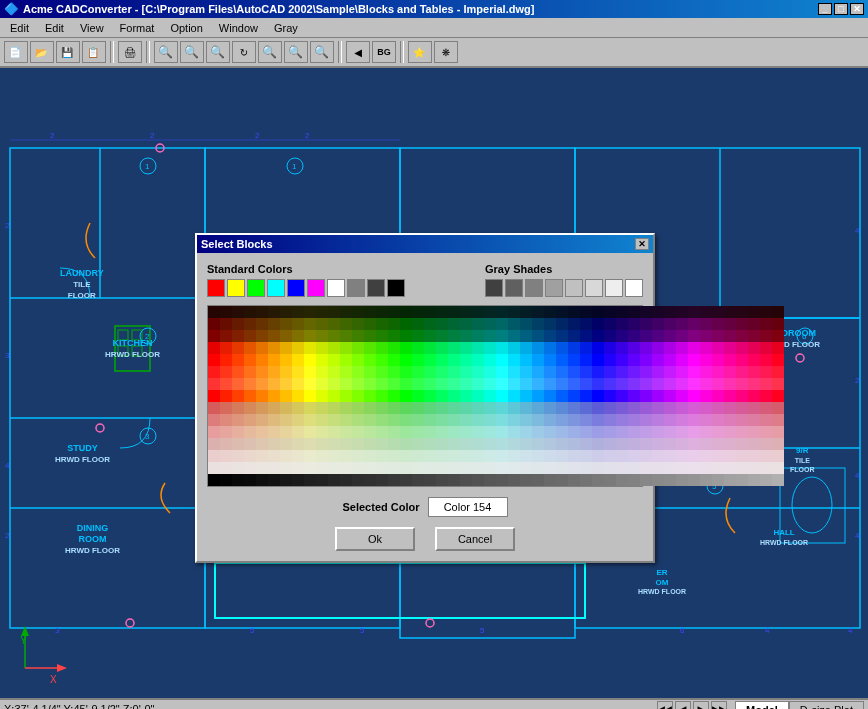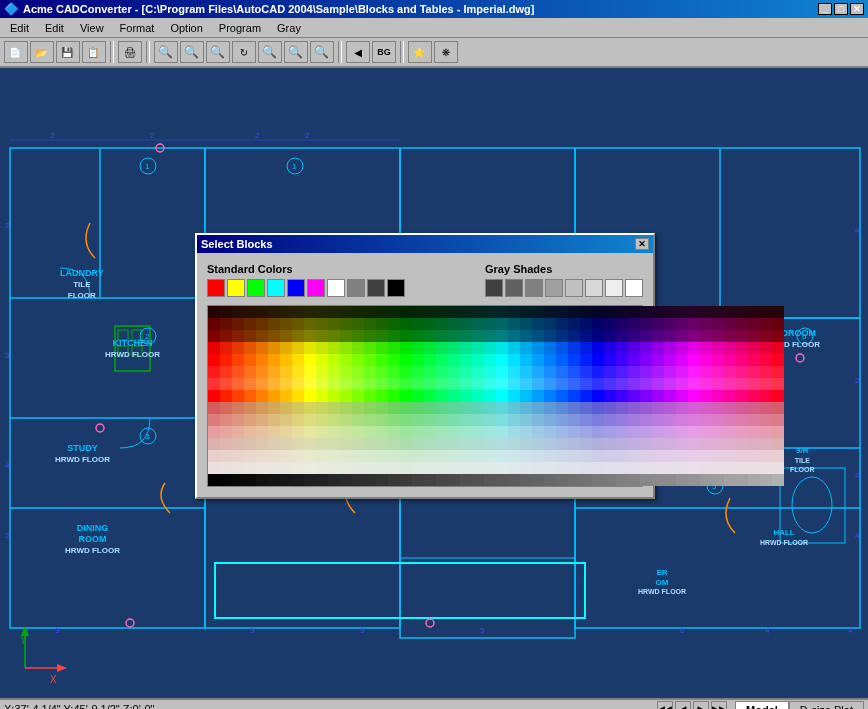--- a/index.html
+++ b/index.html
@@ -239,36 +239,36 @@
       text-align: center;
       line-height: 1.2;
     }
   </style>
 </head>
 <body>
 
 <div id="title-bar">
   <div id="title-bar-left">
     <span style="font-size:12px;">🔷</span>
-    <span>Acme CADConverter - [C:\Program Files\AutoCAD 2004\Sample\Blocks and Tables - Imperial.dwg]</span>
+    <span>Acme CADConverter - [C:\Program Files\AutoCAD 2002\Sample\Blocks and Tables - Imperial.dwg]</span>
   </div>
   <div id="title-bar-controls">
     <div class="title-btn">_</div>
     <div class="title-btn">□</div>
     <div class="title-btn">✕</div>
   </div>
 </div>
 
 <div id="menu-bar">
   <div class="menu-item">Edit</div>
   <div class="menu-item">Edit</div>
   <div class="menu-item">View</div>
   <div class="menu-item">Format</div>
   <div class="menu-item">Option</div>
-  <div class="menu-item">Program</div>
+  <div class="menu-item">Window</div>
   <div class="menu-item">Gray</div>
 </div>
 
 <div id="toolbar">
   <div class="toolbar-btn">📄</div>
   <div class="toolbar-btn">📂</div>
   <div class="toolbar-btn">💾</div>
   <div class="toolbar-btn">📋</div>
   <div class="toolbar-separator"></div>
   <div class="toolbar-btn">🖨</div>
@@ -1165,21 +1165,29 @@
           <div class="palette-cell" title="#949494" style="background: rgb(148, 148, 148);"></div>
           <div class="palette-cell" title="#999999" style="background: rgb(153, 153, 153);"></div>
           <div class="palette-cell" title="#9c9c9c" style="background: rgb(156, 156, 156);"></div>
           <div class="palette-cell" title="#a1a1a1" style="background: rgb(161, 161, 161);"></div>
           <div class="palette-cell" title="#a3a3a3" style="background: rgb(163, 163, 163);"></div>
           <div class="palette-cell" title="#a8a8a8" style="background: rgb(168, 168, 168);"></div>
           <div class="palette-cell" title="#ababab" style="background: rgb(171, 171, 171);"></div>
           <div class="palette-cell" title="#b0b0b0" style="background: rgb(176, 176, 176);"></div>
         </div>
 
-
+      <div id="selected-color-row">
+        <span id="selected-color-label">Selected Color</span>
+        <input id="selected-color-input" type="text" value="Color 154" style="">
+      </div>
+
+      <div id="dialog-buttons">
+        <button class="dialog-btn">Ok</button>
+        <button class="dialog-btn">Cancel</button>
+      </div>
     </div>
   </div>
 </div>
 
 <div id="status-bar">
   <span id="status-coords">X:37'-4 1/4"  Y:45'-9 1/2"  Z:0'-0"</span>
   <div id="status-nav">
     <div class="nav-btn">◀◀</div>
     <div class="nav-btn">◀</div>
     <div class="nav-btn">▶</div>

